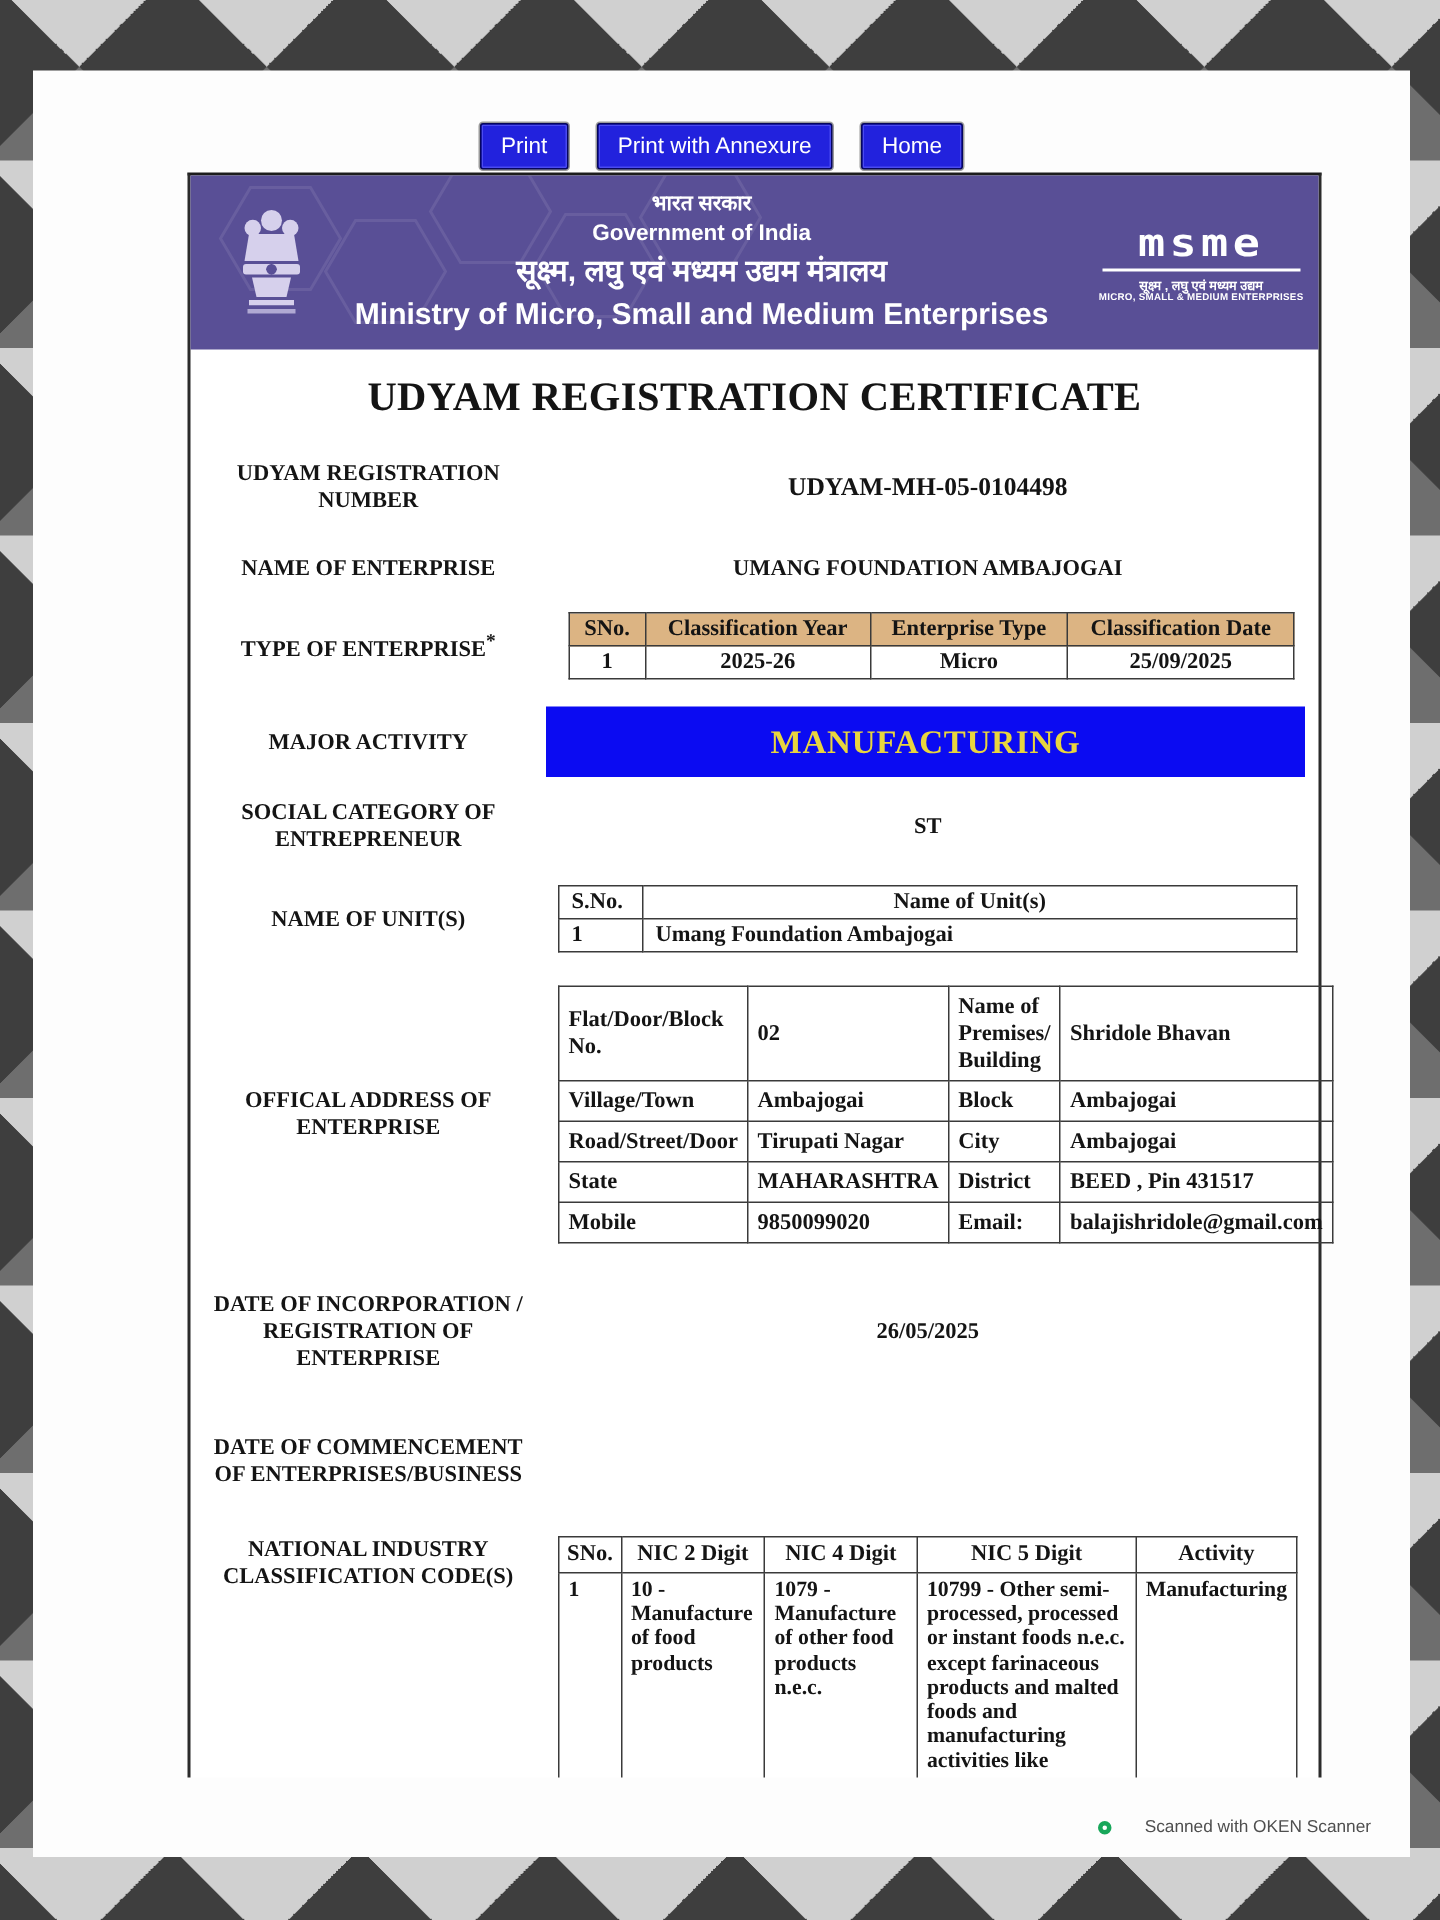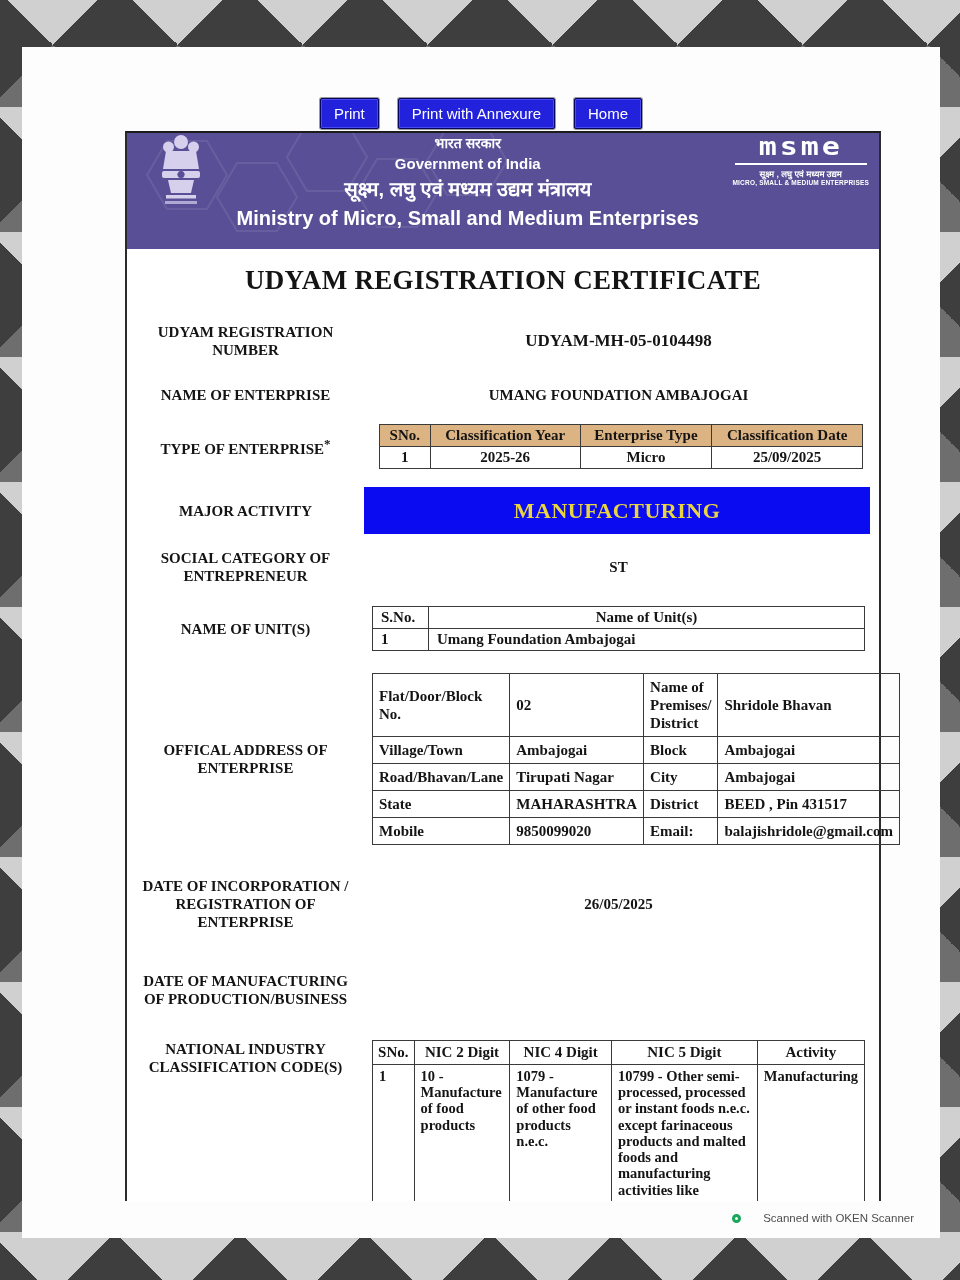--- a/index.html
+++ b/index.html
@@ -11,34 +11,34 @@
     background-size:125px 125px;
     background-position:-10px -18px;
     font-family:"Liberation Serif", serif;
     color:#141414;
   }
   .page {
     position:absolute; left:22px; top:47px; width:918px; height:1191px;
     background:#fdfdfd;
   }
   
-  .toolbar { margin-top:51px; display:flex; justify-content:center; gap:19px; }
+  .toolbar { margin-top:35px; display:flex; justify-content:center; gap:19px; }
   .btn {
     background:#2222dd; color:#fff; font-family:"Liberation Sans", sans-serif;
     font-size:15px; padding:6px 13px; border:1px solid #06065e; border-radius:2px;
     box-shadow:0 0 0 1px #9a9a9a, inset 0 0 0 1px #4a4af0; cursor:pointer;
   }
   
   .certificate {
     width:756px; margin:2px 0 0 103px;
     border-left:2px solid #2b2b2b; border-right:2px solid #2b2b2b; border-top:2px solid #1c1c1c;
     background:#fff;
   }
   .gov-header {
-    height:116px; background:#594f96; display:flex; 
+    height:116px; background:#594f96; display:flex; align-items:center;
     color:#fff; position:relative; overflow:hidden;
   }
   .hexes { position:absolute; left:0; top:0; }
   .emblem { margin-left:32px; flex:0 0 auto; position:relative; z-index:1; }
   .hdr-center { flex:1 1 auto; text-align:center; font-family:"Liberation Sans","DejaVu Sans",sans-serif; font-weight:bold; line-height:1.45; position:relative; z-index:1; }
   .hdr-hi1 { font-size:14px; }
   .hdr-en1 { font-size:15px; }
   .hdr-hi2 { font-size:20px; }
   .hdr-en2 { font-size:20px; }
   .msme-logo { flex:0 0 126px; margin-right:10px; text-align:center; position:relative; z-index:1; }
@@ -226,31 +226,31 @@
     </div>
 
     <div class="row m-addr">
       <div class="label">OFFICAL ADDRESS OF ENTERPRISE</div>
       <div class="content">
         <table class="addr-table">
           <tbody>
               <tr>
             <td class="c0">Flat/Door/Block No.</td>
             <td class="c1">02</td>
-            <td class="c2">Name of Premises/ District</td>
+            <td class="c2">Name of Premises/ Building</td>
             <td>Shridole Bhavan</td>
           </tr>
           <tr>
             <td>Village/Town</td>
             <td>Ambajogai</td>
             <td>Block</td>
             <td>Ambajogai</td>
           </tr>
           <tr>
-            <td>Road/Bhavan/Lane</td>
+            <td>Road/Street/Door</td>
             <td>Tirupati Nagar</td>
             <td>City</td>
             <td>Ambajogai</td>
           </tr>
           <tr>
             <td>State</td>
             <td>MAHARASHTRA</td>
             <td>District</td>
             <td>BEED , Pin 431517</td>
           </tr>
@@ -264,21 +264,21 @@
           </table>
       </div>
     </div>
 
     <div class="row m-inc">
       <div class="label">DATE OF INCORPORATION / REGISTRATION OF ENTERPRISE</div>
       <div class="content center"><span class="val">26/05/2025</span></div>
     </div>
 
     <div class="row m-com">
-      <div class="label">DATE OF MANUFACTURING OF PRODUCTION/BUSINESS</div>
+      <div class="label">DATE OF COMMENCEMENT OF ENTERPRISES/BUSINESS</div>
       <div class="content center"></div>
     </div>
 
     <div class="row top m-nic">
       <div class="label">NATIONAL INDUSTRY CLASSIFICATION CODE(S)</div>
       <div class="content">
         <table class="nic-table">
           <tbody>
               <tr>
             <th class="nic-c0">SNo.</th>

